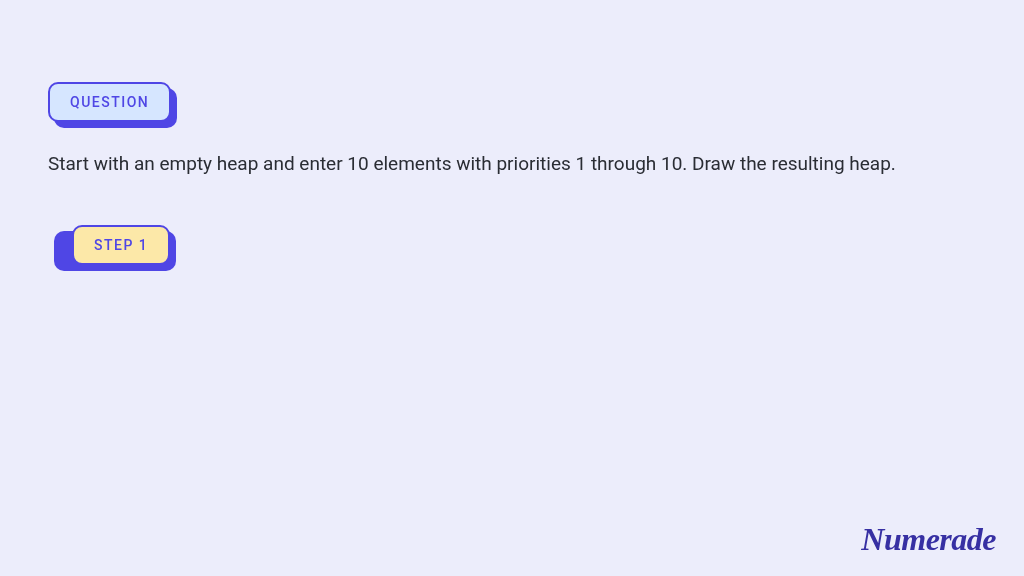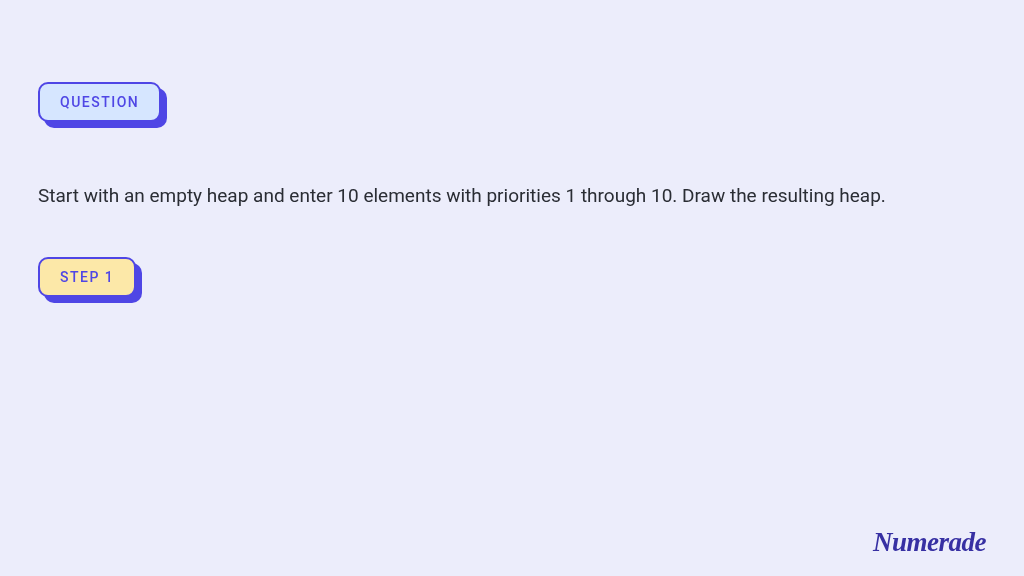--- a/index.html
+++ b/index.html
@@ -3,21 +3,21 @@
 <meta charset="utf-8">
 <style>
   * { margin: 0; padding: 0; box-sizing: border-box; }
   html, body { width: 1024px; height: 576px; overflow: hidden; }
   body {
     background: #ecedfb;
     font-family: -apple-system, BlinkMacSystemFont, "Segoe UI", Roboto, Helvetica, Arial, sans-serif;
     position: relative;
   }
   .content {
-    padding: 82px 38px 0 38px;
+    padding: 82px 38px 0 48px;
   }
   .badge-wrap {
     position: relative;
     display: inline-block;
     margin-bottom: 28px;
   }
   .badge-shadow {
     position: absolute;
     top: 6px;
     left: 6px;
@@ -33,36 +33,35 @@
     border: 2px solid #4f46e5;
     border-radius: 10px;
     padding: 10px 20px;
     font-size: 14px;
     font-weight: 500;
     letter-spacing: 1.5px;
     color: #4f46e5;
     text-transform: uppercase;
   }
   .badge.question { background: #d6e6ff; }
-  .badge.step { background: #fce8a8; }
+  .badge.step { background: #fce8a8; margin-left: 24px; }
   .body-text {
     font-size: 19px;
     line-height: 1.5;
     color: #2a2d34;
     margin-bottom: 46px;
-    margin-top: 32px;
   }
   .logo {
     position: absolute;
-    right: 38px;
+    right: 28px;
     bottom: 18px;
     font-family: Georgia, "Times New Roman", serif;
     font-style: italic;
     font-weight: 700;
-    font-size: 27px;
+    font-size: 32px;
     color: #3730a3;
     letter-spacing: -0.5px;
   }
 </style>
 </head>
 <body>
 
 <div class="content">
 
   <div class="badge-wrap">

